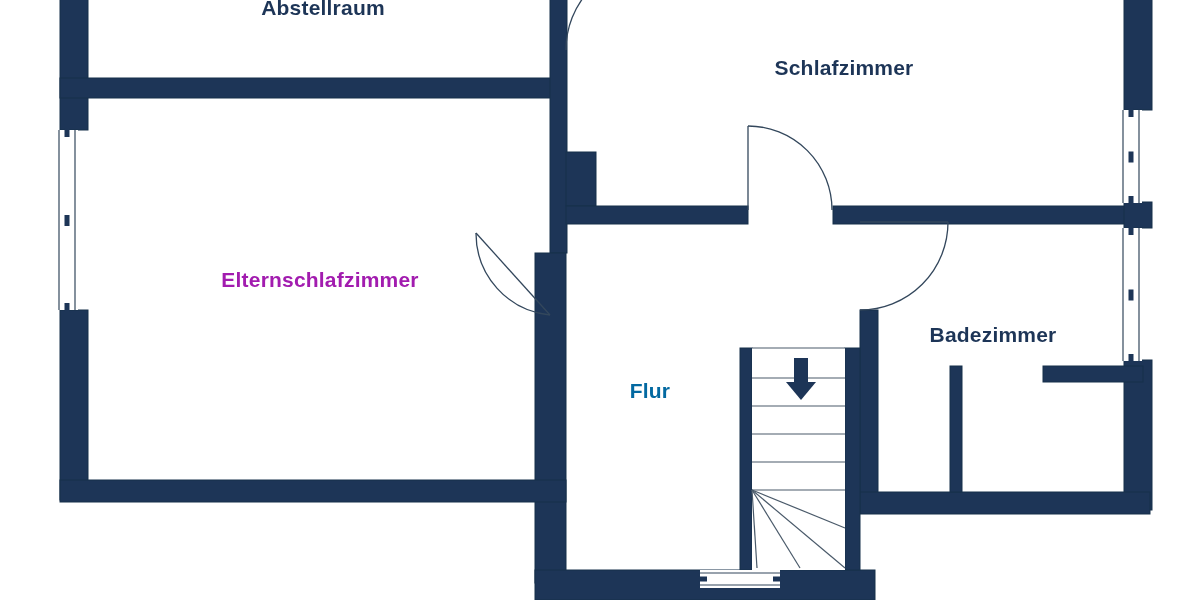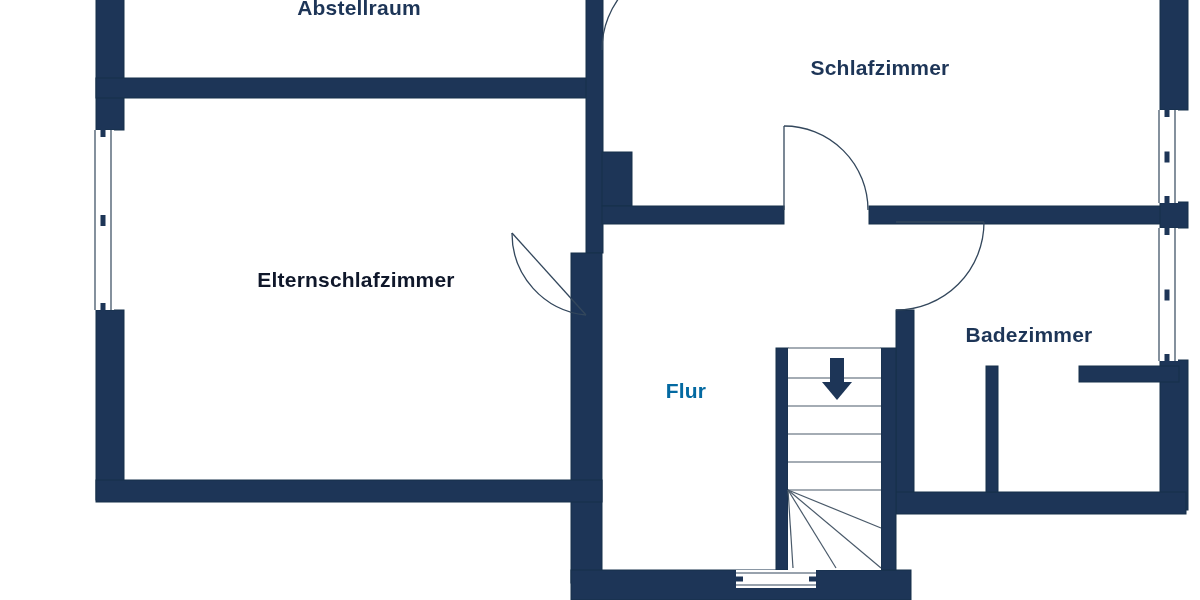--- a/index.html
+++ b/index.html
@@ -12,21 +12,20 @@
     width: 1200px;
     height: 600px;
     overflow: hidden;
     font-family: "Liberation Sans", "DejaVu Sans", sans-serif;
   }
   #floorplan-root {
     position: relative;
     width: 1057px;
     height: 600px;
     background: #ffffff;
-    margin-left: 36px;
   }
   #floorplan-svg {
     position: absolute;
     left: 0;
     top: 0;
     width: 1200px;
     height: 600px;
     display: block;
   }
   .room-label {
@@ -139,18 +138,18 @@
           <rect x="794" y="358" width="14" height="24" fill="#1d3557"></rect>
           <polygon points="786,382 816,382 801,400" fill="#1d3557"></polygon>
         </g>
       </g>
 
   </svg>
 
   <div id="labels-layer">
       <div class="room-label" style="left: 323px; top: 8px; color: rgb(29, 53, 87);">Abstellraum</div>
       <div class="room-label" style="left: 844px; top: 68px; color: rgb(29, 53, 87); text-align: right;">Schlafzimmer</div>
-      <div class="room-label" style="left: 320px; top: 280px; color: #0f172a;">Elternschlafzimmer</div>
+      <div class="room-label" style="left: 320px; top: 280px; color: #a21caf;">Elternschlafzimmer</div>
       <div class="room-label" style="left: 993px; top: 335px; color: rgb(29, 53, 87);">Badezimmer</div>
       <div class="room-label" style="left: 650px; top: 391px; color: #0369a1;">Flur</div>
     </div>
 
 </div>
 
 </body></html>

